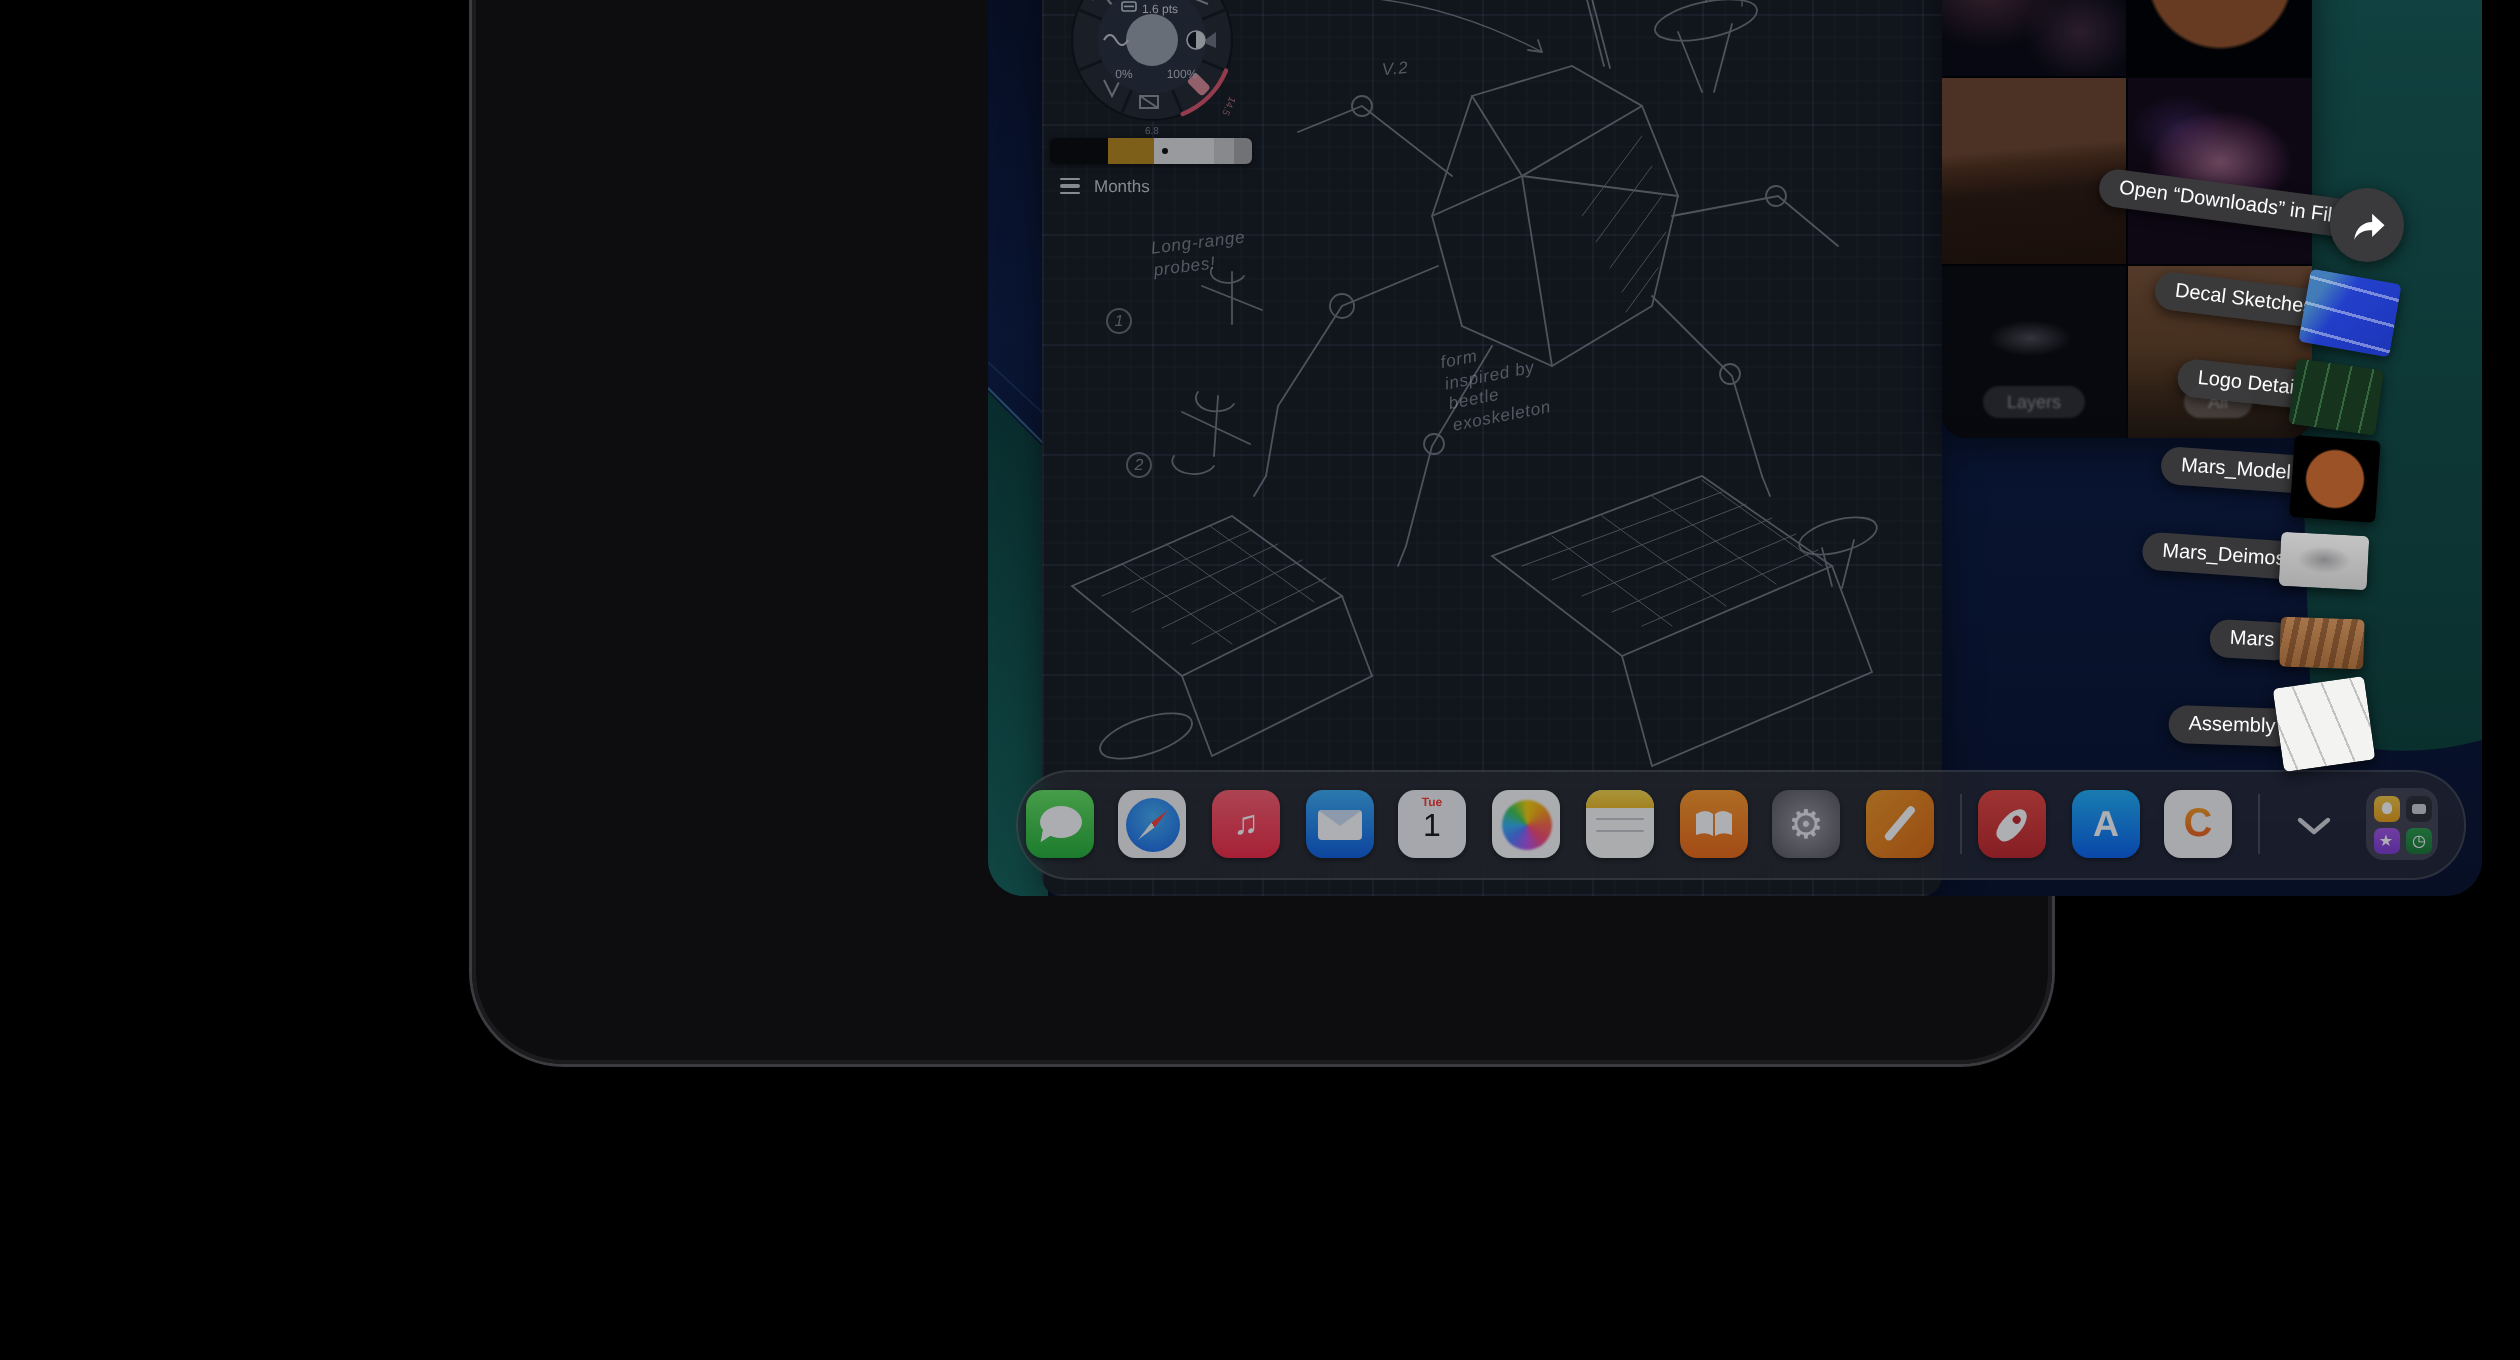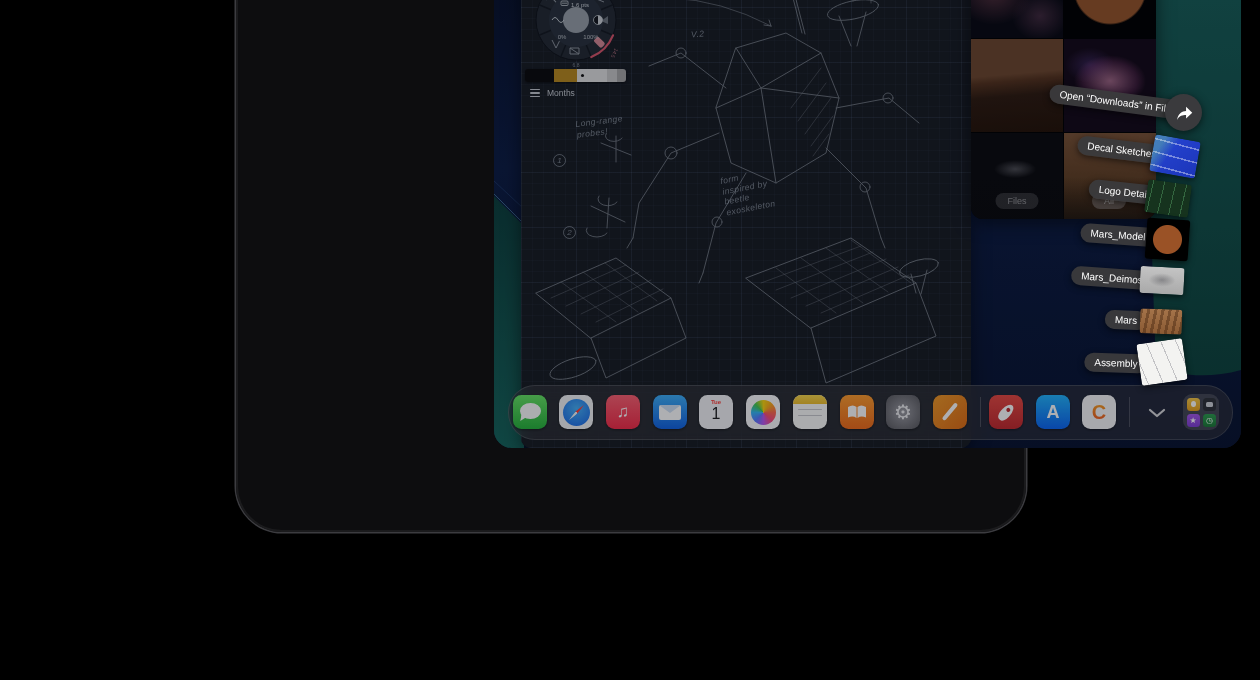--- a/index.html
+++ b/index.html
@@ -317,21 +317,21 @@
       <section class="photos">
         <div class="pgrid">
           <div class="ph ph-neb1"></div>
           <div class="ph ph-marsglobe"></div>
           <div class="ph ph-marsland"></div>
           <div class="ph ph-neb2"></div>
           <div class="ph ph-voyager"></div>
           <div class="ph ph-marspan"></div>
         </div>
         <div class="pover"></div>
-        <span class="ptab months">Files</span>
+        <span class="ptab months">Layers</span>
         <span class="ptab all">All</span>
       </section>
 
       <div class="dock"></div>
       <div class="dicon i-msg" style="left:19px;">
           <div class="bubble"></div>
         </div>
       <div class="dicon i-safari" style="left:65px;">
           <div class="dial">
             <span class="needle"></span>

